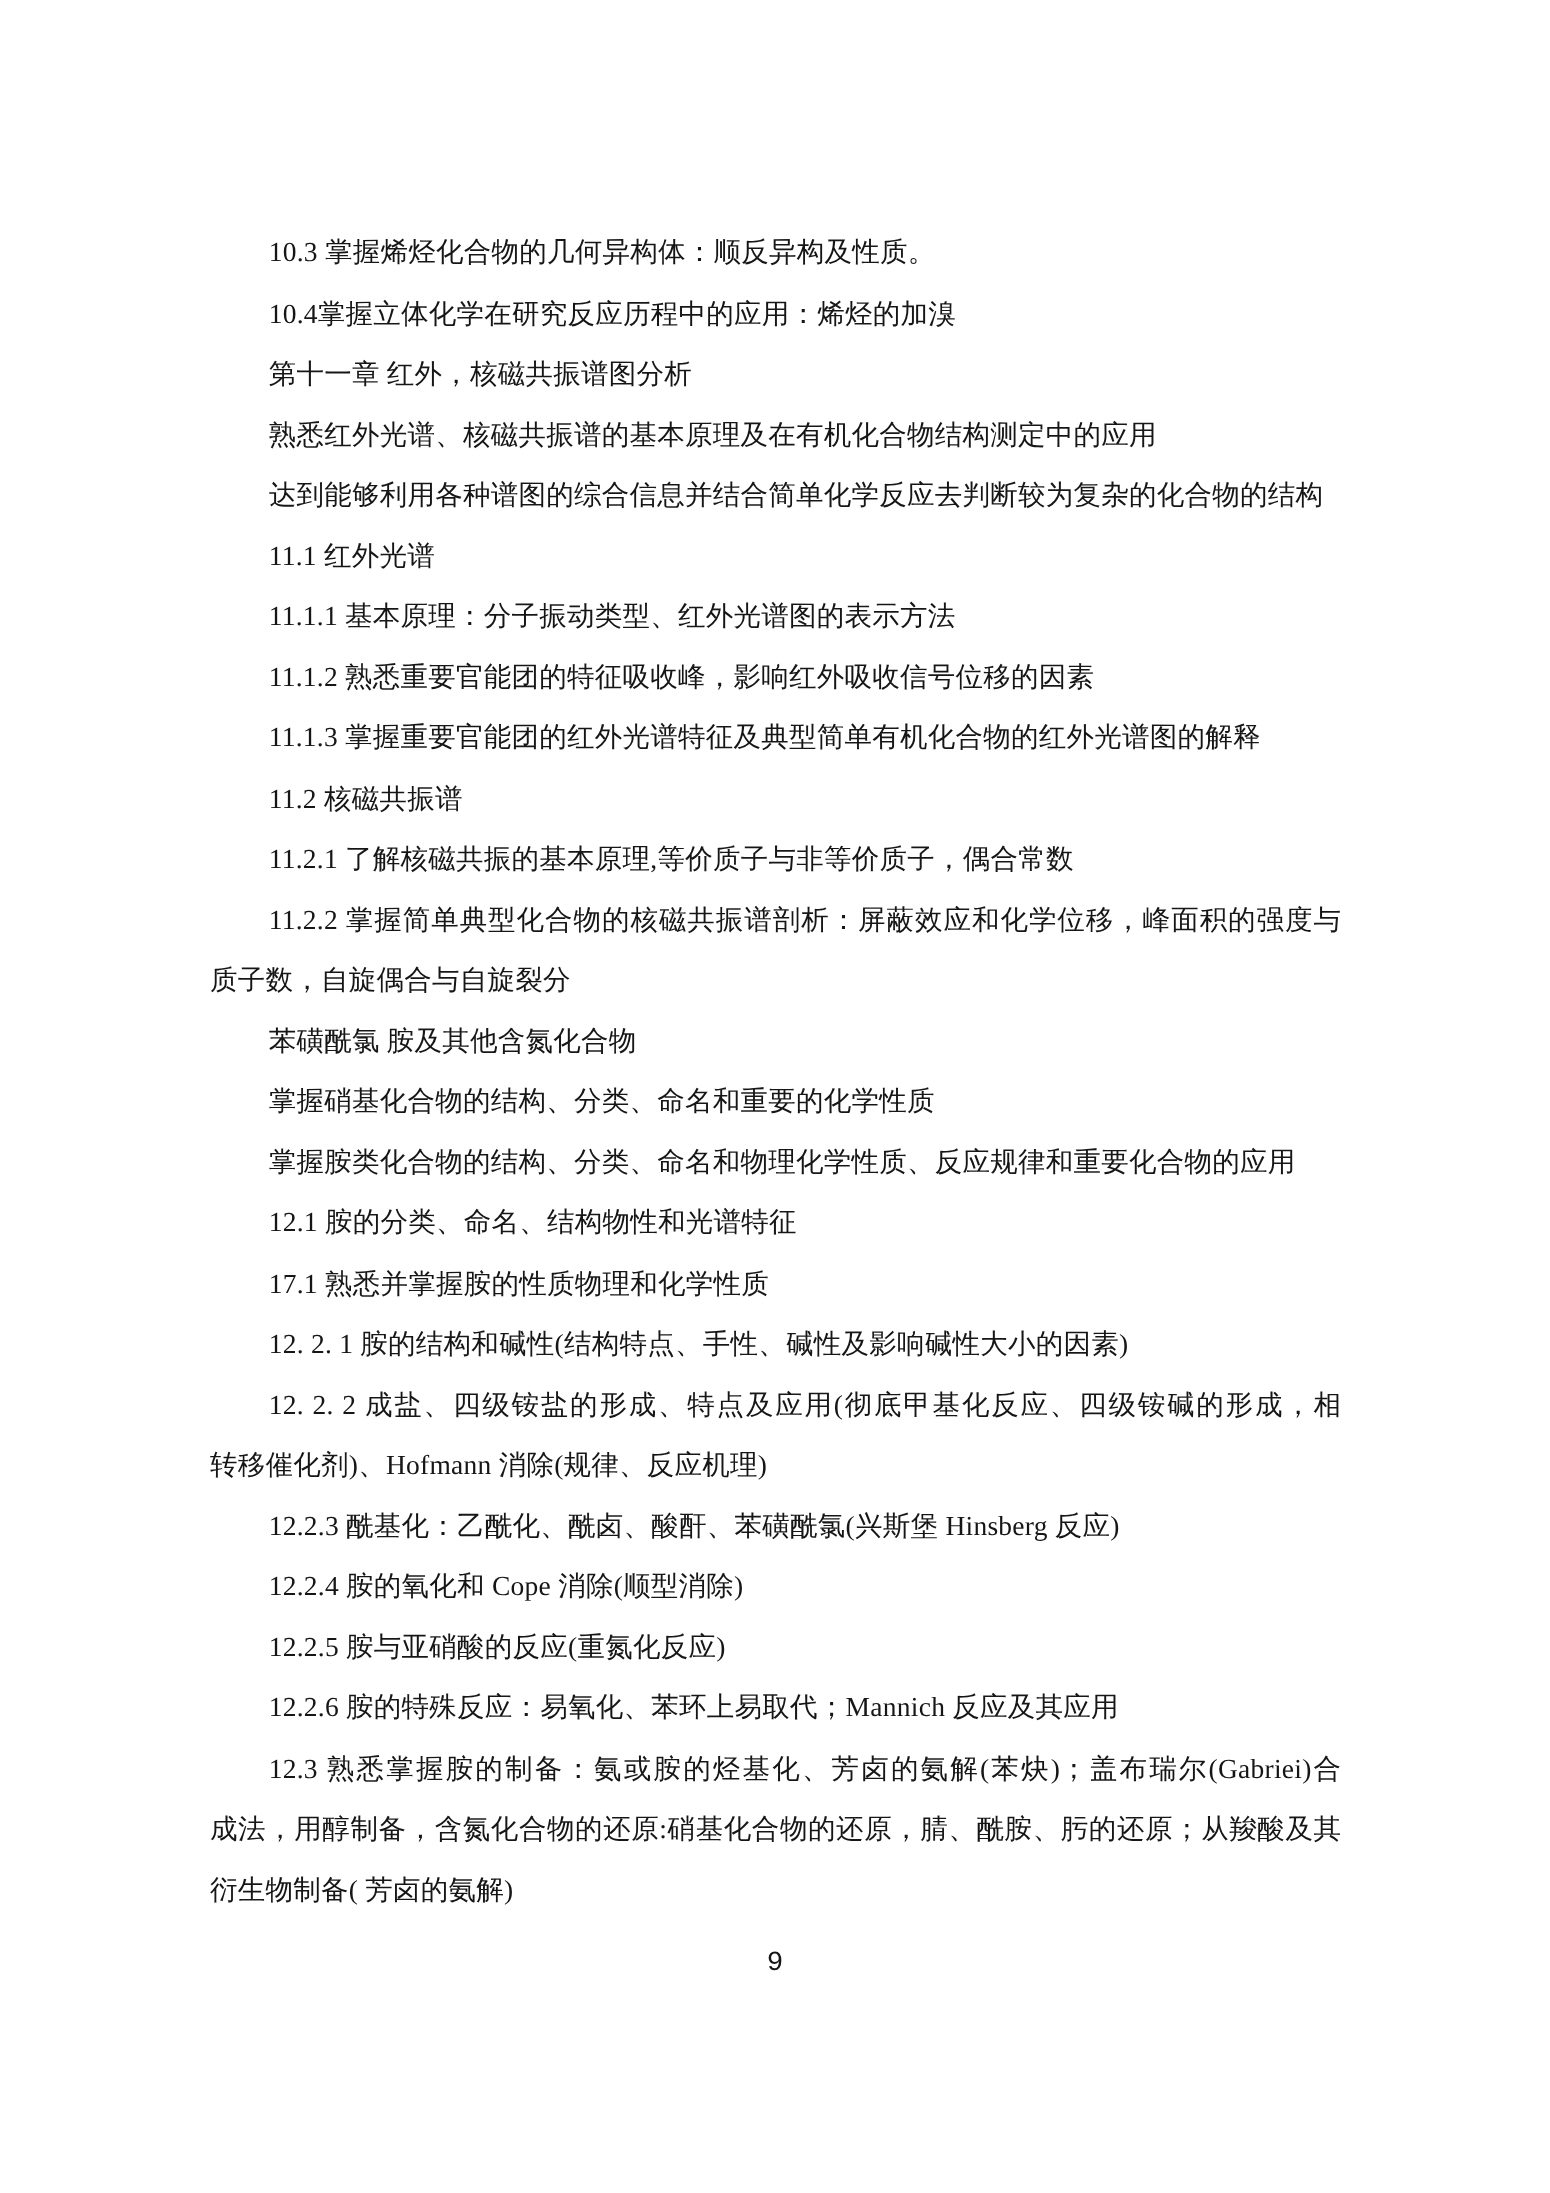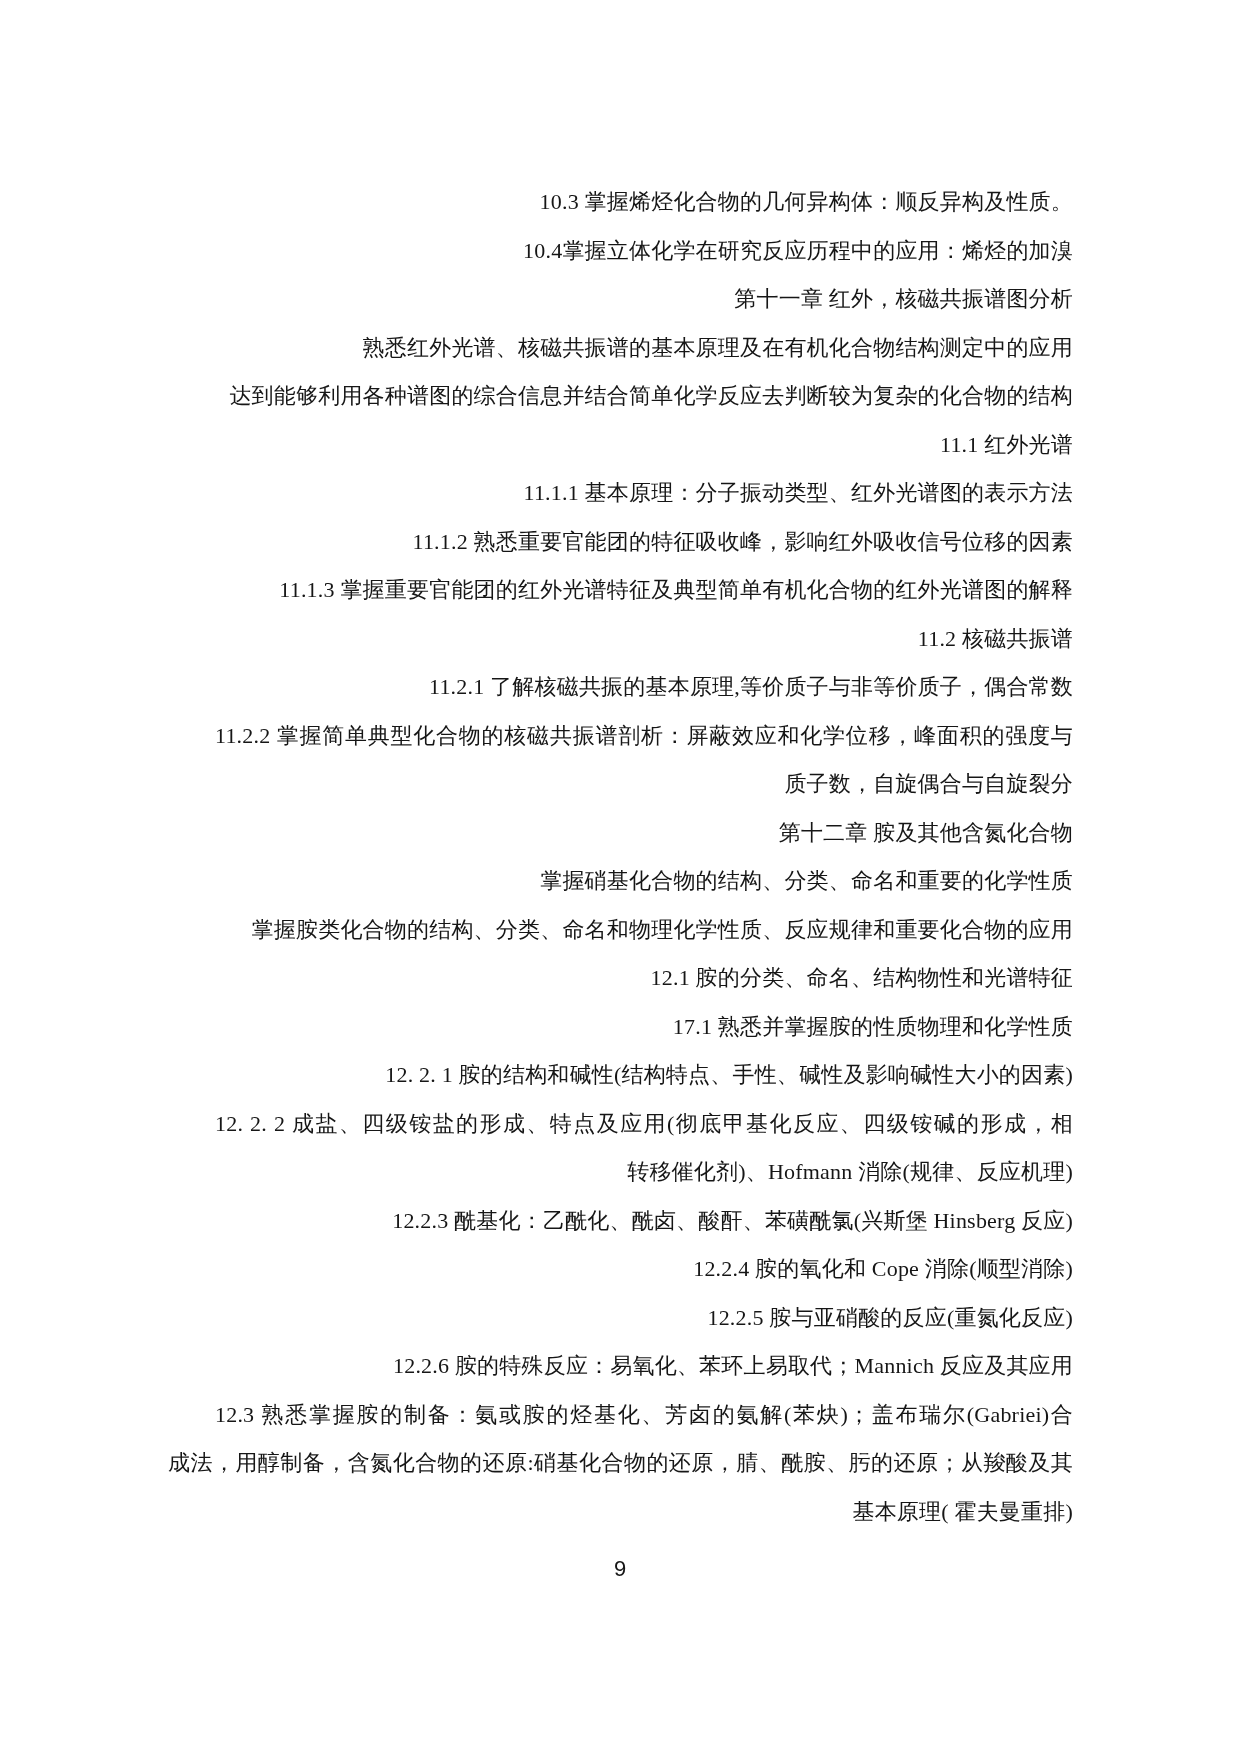--- a/index.html
+++ b/index.html
@@ -21,21 +21,20 @@
     top: 178px;
     width: 905px;
     font-size: 22px;
     line-height: 48.5px;
     color: #161616;
     letter-spacing: 0.2px;
   }
   .line {
     white-space: pre;
     height: 48.5px;
-    text-align: right;
   }
   .line.indent {
     padding-left: 47px;
   }
   .line.fill {
     white-space: normal;
     text-align: justify;
     text-align-last: justify;
   }
   .page-number {
@@ -61,30 +60,30 @@
       <div class="line indent">熟悉红外光谱、核磁共振谱的基本原理及在有机化合物结构测定中的应用</div>
       <div class="line indent">达到能够利用各种谱图的综合信息并结合简单化学反应去判断较为复杂的化合物的结构</div>
       <div class="line indent">11.1 红外光谱</div>
       <div class="line indent">11.1.1 基本原理：分子振动类型、红外光谱图的表示方法</div>
       <div class="line indent">11.1.2 熟悉重要官能团的特征吸收峰，影响红外吸收信号位移的因素</div>
       <div class="line indent">11.1.3 掌握重要官能团的红外光谱特征及典型简单有机化合物的红外光谱图的解释</div>
       <div class="line indent">11.2 核磁共振谱</div>
       <div class="line indent">11.2.1 了解核磁共振的基本原理,等价质子与非等价质子，偶合常数</div>
       <div class="line indent fill">11.2.2 掌握简单典型化合物的核磁共振谱剖析：屏蔽效应和化学位移，峰面积的强度与</div>
       <div class="line">质子数，自旋偶合与自旋裂分</div>
-      <div class="line indent">第十二章 胺及其他含氮化合物</div>
+      <div class="line indent">苯磺酰氯 胺及其他含氮化合物</div>
       <div class="line indent">掌握硝基化合物的结构、分类、命名和重要的化学性质</div>
       <div class="line indent">掌握胺类化合物的结构、分类、命名和物理化学性质、反应规律和重要化合物的应用</div>
       <div class="line indent">12.1 胺的分类、命名、结构物性和光谱特征</div>
       <div class="line indent">17.1 熟悉并掌握胺的性质物理和化学性质</div>
       <div class="line indent">12. 2. 1 胺的结构和碱性(结构特点、手性、碱性及影响碱性大小的因素)</div>
       <div class="line indent fill">12. 2. 2 成盐、四级铵盐的形成、特点及应用(彻底甲基化反应、四级铵碱的形成，相</div>
       <div class="line">转移催化剂)、Hofmann 消除(规律、反应机理)</div>
       <div class="line indent">12.2.3 酰基化：乙酰化、酰卤、酸酐、苯磺酰氯(兴斯堡 Hinsberg 反应)</div>
       <div class="line indent">12.2.4 胺的氧化和 Cope 消除(顺型消除)</div>
       <div class="line indent">12.2.5 胺与亚硝酸的反应(重氮化反应)</div>
       <div class="line indent">12.2.6 胺的特殊反应：易氧化、苯环上易取代；Mannich 反应及其应用</div>
       <div class="line indent fill">12.3 熟悉掌握胺的制备：氨或胺的烃基化、芳卤的氨解(苯炔)；盖布瑞尔(Gabriei)合</div>
       <div class="line fill">成法，用醇制备，含氮化合物的还原:硝基化合物的还原，腈、酰胺、肟的还原；从羧酸及其</div>
-      <div class="line">基本原理( 霍夫曼重排)</div>
+      <div class="line">衍生物制备( 芳卤的氨解)</div>
     </div>
   <div class="page-number">9</div>
 </div>
 
 </body></html>

